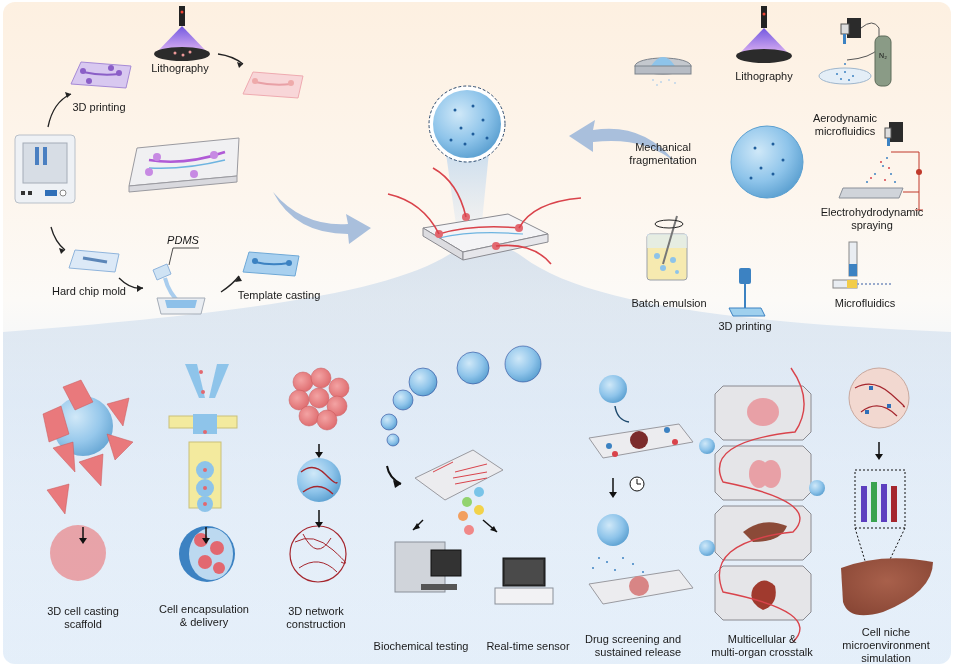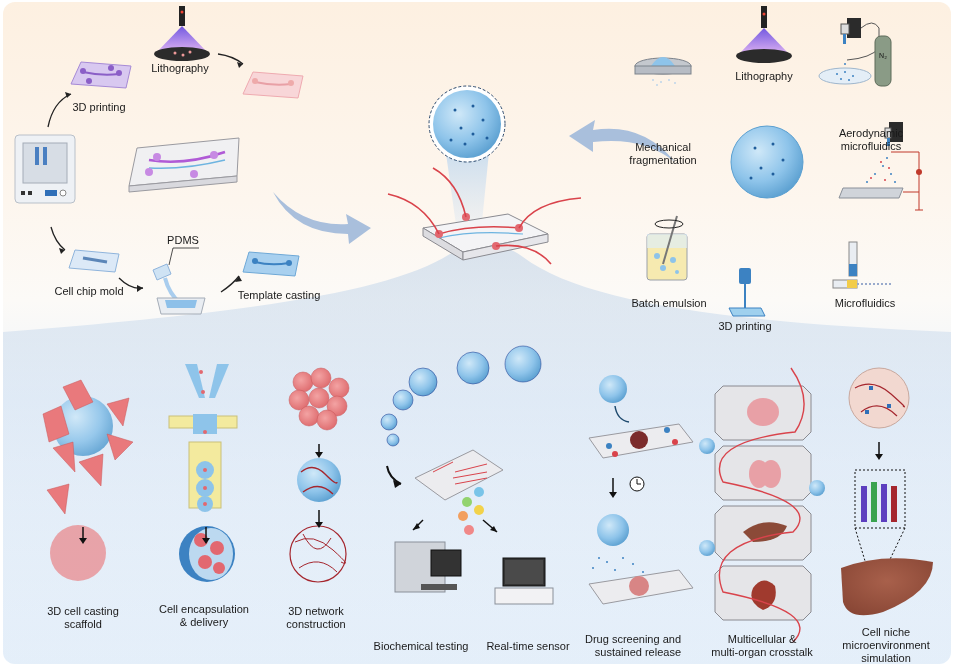--- a/index.html
+++ b/index.html
@@ -419,32 +419,36 @@
             <rect x="878" y="482" width="6" height="38" fill="#5d3fbf"></rect>
             <rect x="888" y="484" width="6" height="36" fill="#a5262e"></rect>
           </g>
         <path d="M 852 526 L 866 572 M 902 526 L 880 572" stroke="#111" stroke-dasharray="2,2"></path>
         <path d="M 838 566 Q 880 550 930 560 Q 930 590 880 610 Q 846 620 840 600 Z" fill="url(#liverGrad)"></path>
       </g>
     </svg>
 
     <div class="lbl c" style="left:177px; top:60px;">Lithography</div>
     <div class="lbl c" style="left:96px; top:99px;">3D printing</div>
-    <div class="lbl c" style="left:86px; top:283px;">Cell chip mold</div>
-    <div class="lbl c" style="left:180px; top:232px;">PDMS</div>
+    <div class="lbl c" style="left:86px; top:283px;">Hard chip mold</div>
+    <div class="lbl c" style="left:180px; top:232px;font-style:italic;">PDMS</div>
     <div class="lbl c" style="left:276px; top:287px;">Template casting</div>
 
     <div class="lbl c" style="left:660px; top:101px;margin-top:38px;">
       <div>Mechanical</div>
       <div>fragmentation</div>
     </div>
     <div class="lbl c" style="left:761px; top:68px;">Lithography</div>
-    <div class="lbl c" style="left:842px; top:125px;margin-left:26px;">
+    <div class="lbl c" style="left:842px; top:110px;">
       <div>Aerodynamic</div>
       <div>microfluidics</div>
+    </div>
+    <div class="lbl c" style="left:869px; top:204px;">
+      <div>Electrohydrodynamic</div>
+      <div>spraying</div>
     </div>
     <div class="lbl c" style="left:666px; top:295px;">Batch emulsion</div>
     <div class="lbl c" style="left:742px; top:318px;">3D printing</div>
     <div class="lbl c" style="left:862px; top:295px;">Microfluidics</div>
 
     <div class="lbl c" style="left:80px; top:603px;">
       <div>3D cell casting</div>
       <div>scaffold</div>
     </div>
     <div class="lbl c" style="left:201px; top:601px;">

